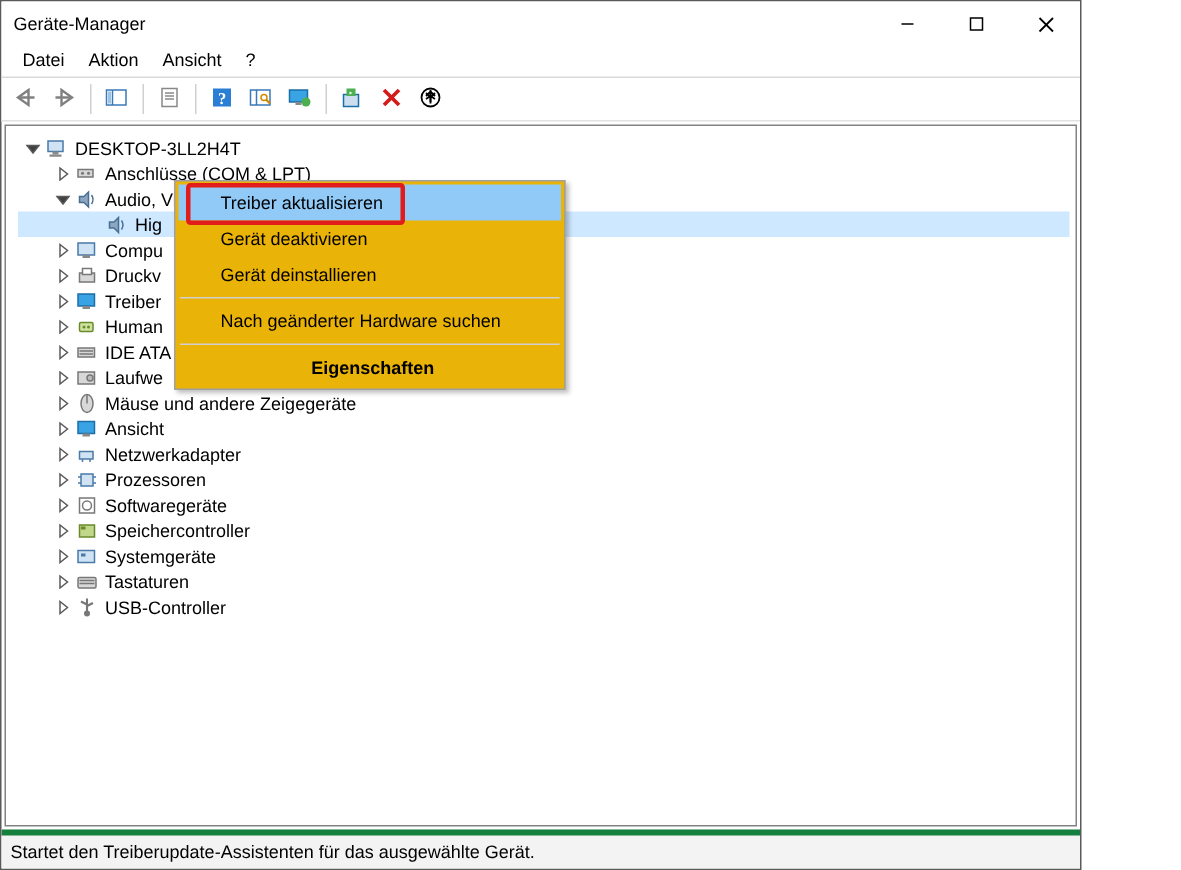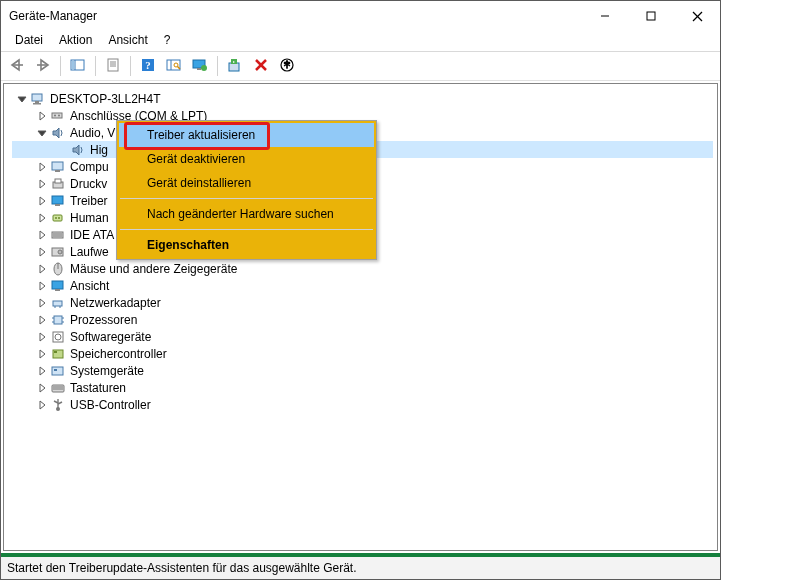--- a/index.html
+++ b/index.html
@@ -425,21 +425,21 @@
         </div>
       </div>
 
     <div class="ctxmenu" id="ctx" style="left:112px;top:36px;">
         <div class="ctxitem hl" style=""><span>Treiber aktualisieren</span></div>
         <div class="ctxitem" style=""><span>Gerät deaktivieren</span></div>
         <div class="ctxitem" style=""><span>Gerät deinstallieren</span></div>
         <div class="ctxsep"></div>
         <div class="ctxitem" style=""><span>Nach geänderter Hardware suchen</span></div>
         <div class="ctxsep"></div>
-        <div class="ctxitem" style="font-weight:bold;"><span>Eigenschaften</span></div>
+        <div class="ctxitem" style="font-weight:bold;text-align:center;"><span>Eigenschaften</span></div>
       </div>
     <div class="redbox" style="left:120px;top:38px;width:140px;height:22px;"></div>
   </div>
 
   <div class="statusbar">
     <span>Startet den Treiberupdate-Assistenten für das ausgewählte Gerät.</span>
   </div>
 </div>
 
 </body></html>

